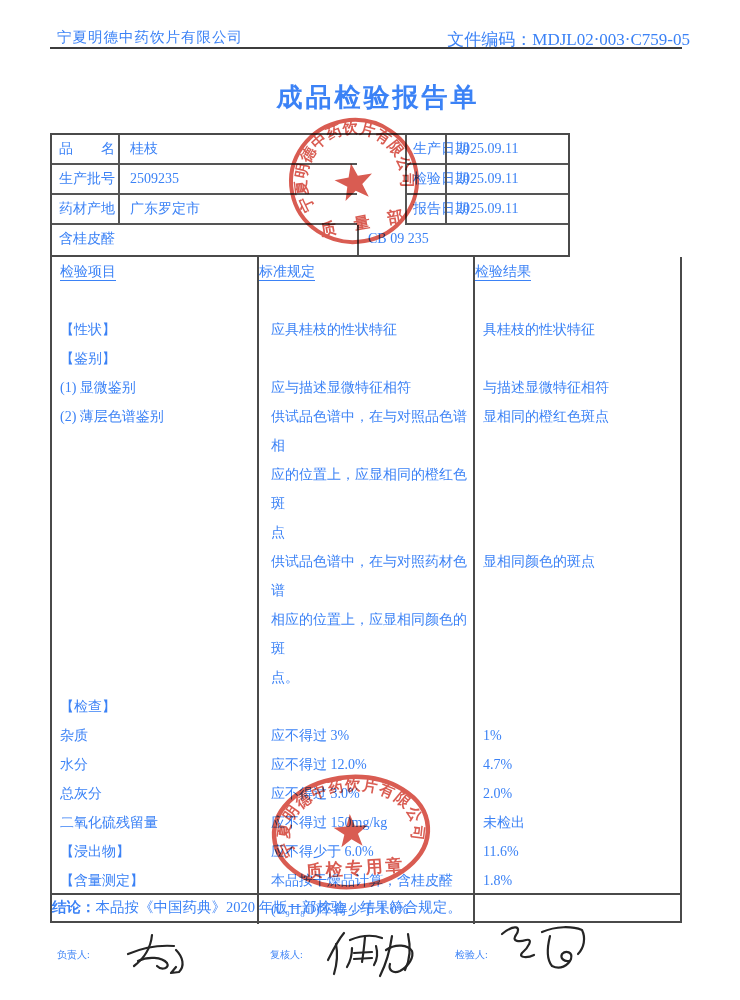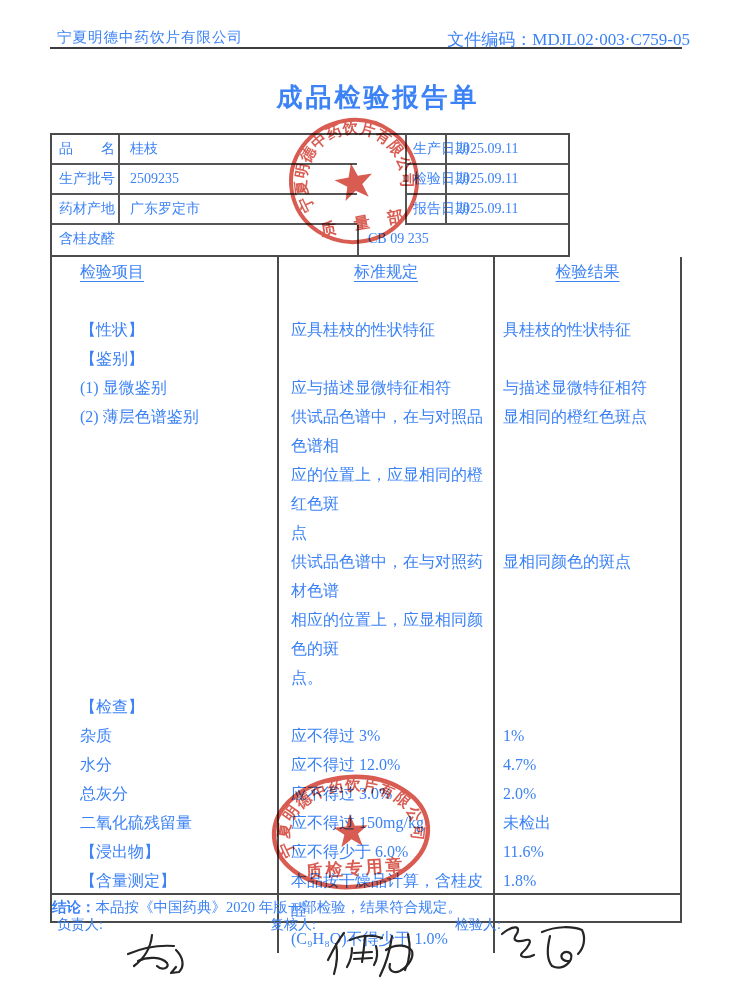--- a/index.html
+++ b/index.html
@@ -26,38 +26,38 @@
   .val1{padding-left:10px;}
   .lab2{padding-left:6px;margin-left:48px;}
   .val2{padding-left:9px;}
   .span2a{grid-column:1/3;}
   .span2b{grid-column:3/5;}
   
   .mtable{position:absolute;left:50px;top:257px;width:632px;height:636px;
           border-left:2px solid #4a4a4a;border-right:2px solid #4a4a4a;
           box-sizing:border-box;display:grid;
           grid-template-columns:205px 216px 1fr;
-          grid-template-rows:58px repeat(12,auto) 1fr;font-size:16px;padding-left:20px;}
+          grid-template-rows:58px repeat(12,auto) 1fr;font-size:14px;}
   .mrow{display:contents;}
   .mtable .cell{box-sizing:border-box;line-height:29px;white-space:pre-line;}
   .ci{padding-left:8px;}
   .cs{border-left:2px solid #4a4a4a;padding-left:12px;}
   .cr{border-left:2px solid #4a4a4a;padding-left:8px;}
   .h29{min-height:29px;}
   .h58{min-height:58px;}
   .hd{line-height:29px;}
   .hd span{text-decoration:underline;text-underline-offset:4px;}
-  .hdc{text-align:center;padding-left:0;}
+  .hdc{text-align:left;padding-left:0;}
   
   .concl{position:absolute;left:50px;top:893px;width:632px;height:30px;
          border:2px solid #4a4a4a;box-sizing:border-box;text-align:left;
          font-size:14.5px;line-height:25px;}
   .concl .blab{font-weight:bold;}
   
-  .sig-label{position:absolute;font-size:14px;top:916px;}
+  .sig-label{position:absolute;font-size:10px;top:948px;}
   .sig-svg{position:absolute;}
   .sig-svg path{stroke:#252525;stroke-width:2.2;fill:none;
                 stroke-linecap:round;stroke-linejoin:round;}
   
   .stamp{position:absolute;mix-blend-mode:multiply;opacity:0.84;}
   .stamp text{font-family:"Liberation Serif","DejaVu Serif",serif;font-weight:bold;}
   .st1{left:264px;top:96px;transform:rotate(-10deg);}
   .st2{left:256px;top:757px;transform:rotate(-4deg);}
 </style>
 </head>

